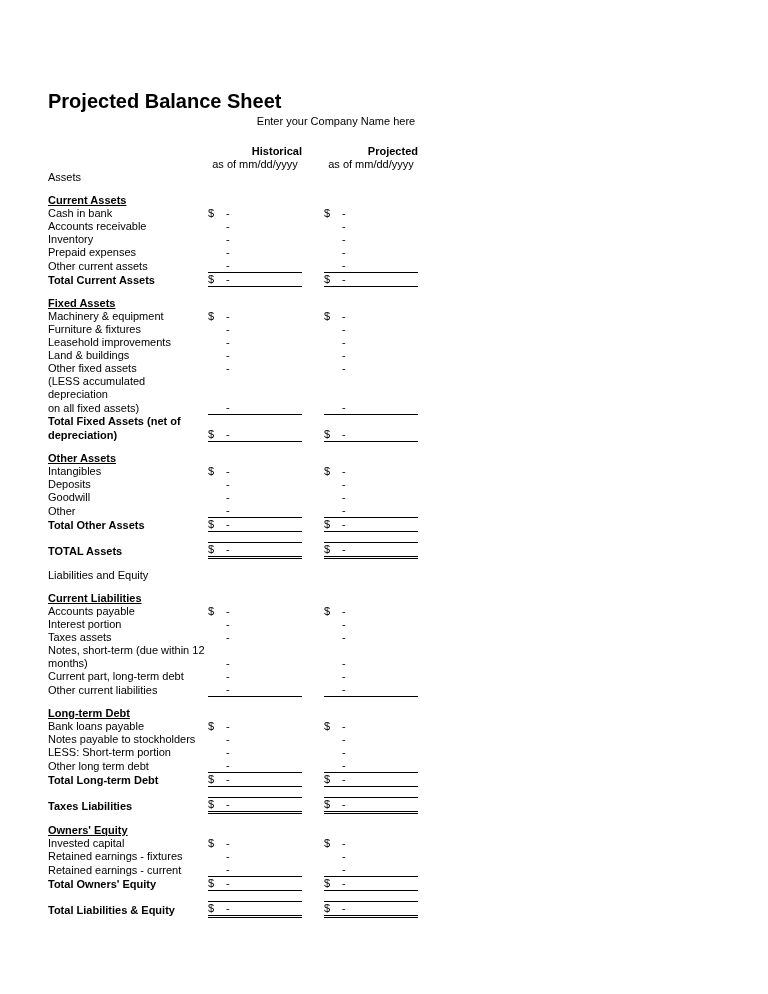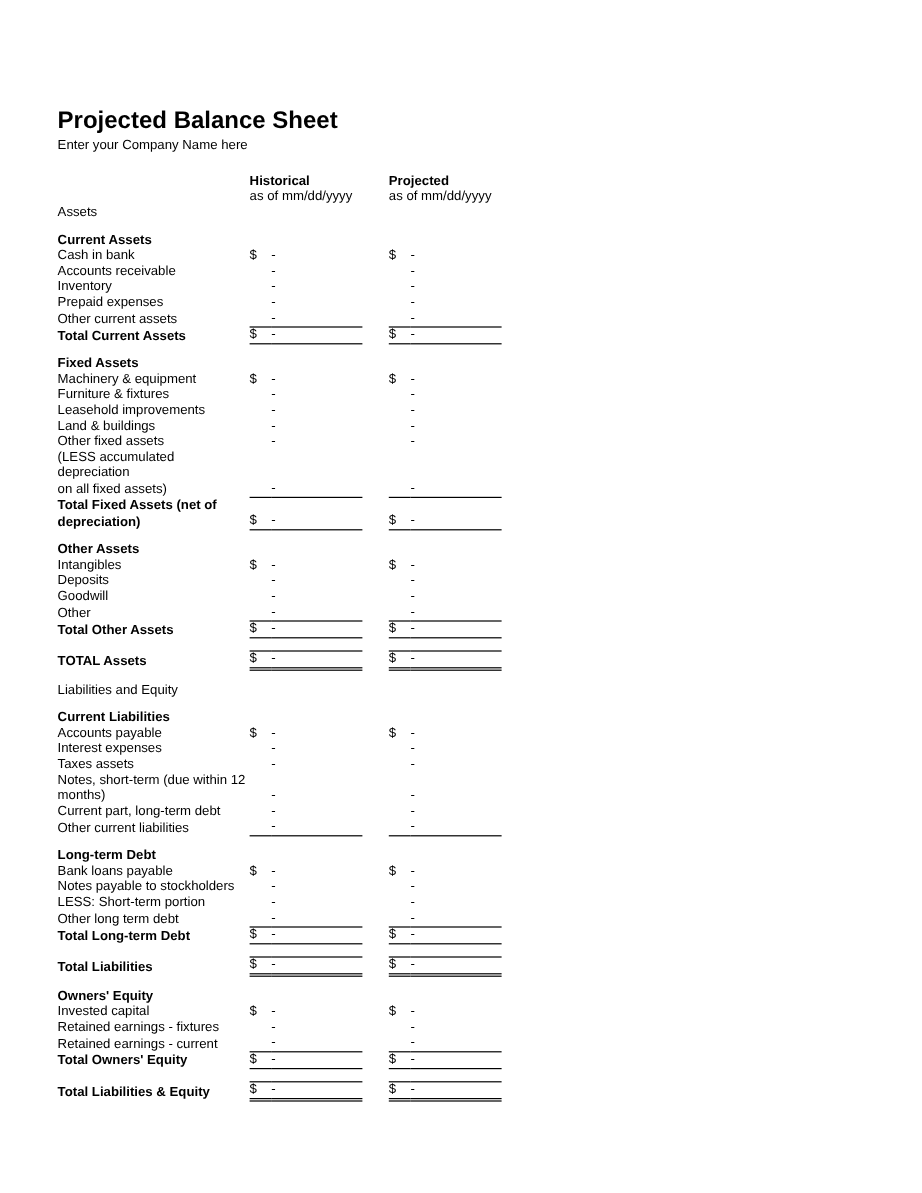--- a/index.html
+++ b/index.html
@@ -16,46 +16,48 @@
     padding: 90px 48px 40px 48px;
   }
   .title {
     font-size: 20px;
     font-weight: bold;
     margin: 0 0 2px 0;
   }
   .subtitle {
     font-size: 11px;
     margin: 0 0 18px 0;
+    text-align: center;
   }
   table {
     border-collapse: collapse;
     table-layout: fixed;
   }
   td {
     padding: 0;
     vertical-align: bottom;
     height: 13px;
     line-height: 13px;
   }
   .col-label { width: 160px; }
   .col-cur   { width: 18px; text-align: left; }
   .col-val   { width: 76px; text-align: right; }
   .col-gap   { width: 22px; }
   .hdr {
     font-weight: bold;
+    text-align: right;
   }
   .hdr-sub {
-    text-align: left;
+    text-align: center;
     font-size: 11px;
   }
   .section-head {
     font-weight: normal;
   }
-  .under { }
+  .under { text-decoration: underline; }
   .bold { font-weight: bold; }
   .bb { border-bottom: 1px solid #000; }
   .dbl { border-bottom: 3px double #000; border-top: 1px solid #000; }
   .sp td { height: 10px; }
 </style>
 </head>
 <body>
 
 <div class="page">
   <h1 class="title">Projected Balance Sheet</h1>
@@ -327,21 +329,21 @@
         </tr>
     <tr>
           <td>Accounts payable</td>
           <td>$</td>
           <td>-</td>
           <td></td>
           <td>$</td>
           <td>-</td>
         </tr>
     <tr>
-          <td>Interest expenses</td>
+          <td>Interest portion</td>
           <td></td>
           <td>-</td>
           <td></td>
           <td></td>
           <td>-</td>
         </tr>
     <tr>
           <td>Taxes assets</td>
           <td></td>
           <td>-</td>
@@ -431,21 +433,21 @@
           <td class="bb">-</td>
           <td></td>
           <td class="bb">$</td>
           <td class="bb">-</td>
         </tr>
     <tr class="sp">
           <td colspan="6"></td>
         </tr>
 
     <tr>
-          <td class="bold">Total Liabilities</td>
+          <td class="bold">Taxes Liabilities</td>
           <td class="dbl">$</td>
           <td class="dbl">-</td>
           <td></td>
           <td class="dbl">$</td>
           <td class="dbl">-</td>
         </tr>
     <tr class="sp">
           <td colspan="6"></td>
         </tr>
 

